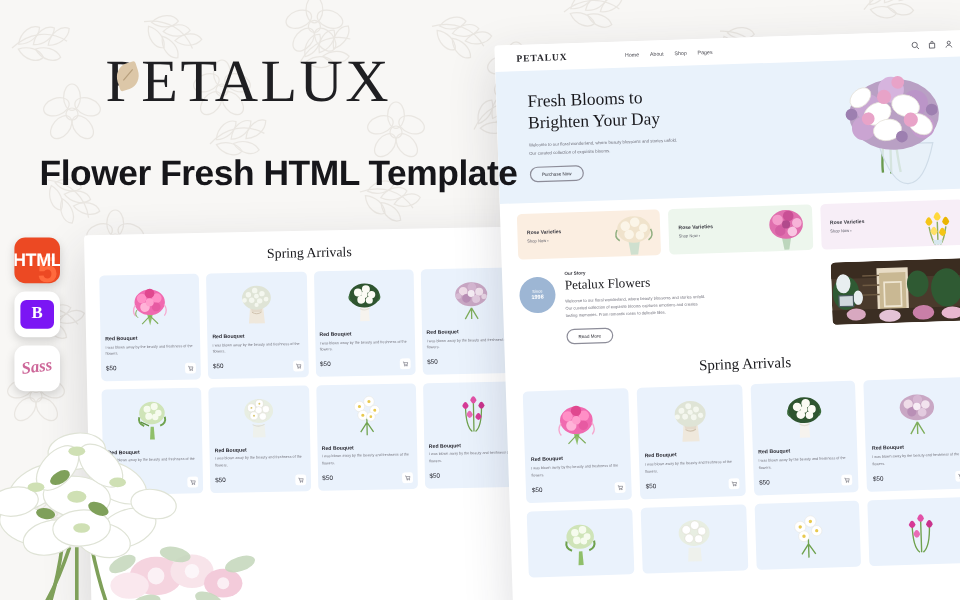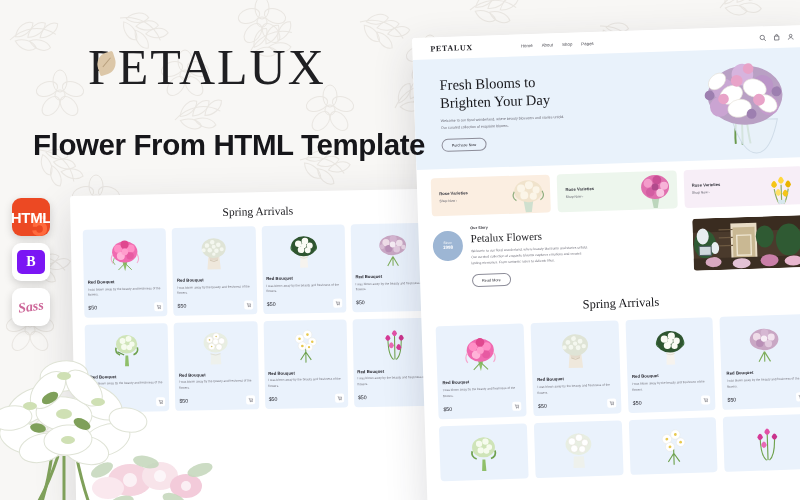--- a/index.html
+++ b/index.html
@@ -255,21 +255,21 @@
     <use href="#blossom" x="640" y="60"></use>
     <use href="#blossom" x="770" y="150"></use>
   </svg>
 </div>
 
 <div class="promo">
   <div class="logo-wrap">
     <div class="logo-leaf"></div>
     <div class="logo-text">PETALUX</div>
   </div>
-  <div class="tagline">Flower From HTML Template</div>
+  <div class="tagline">Flower Fresh HTML Template</div>
 </div>
 
 <div class="badges">
   <div class="badge badge-html">
     <span class="big5">5</span>
     <span class="lbl">HTML</span>
   </div>
   <div class="badge badge-bs">
     <span class="inner">B</span>
   </div>

